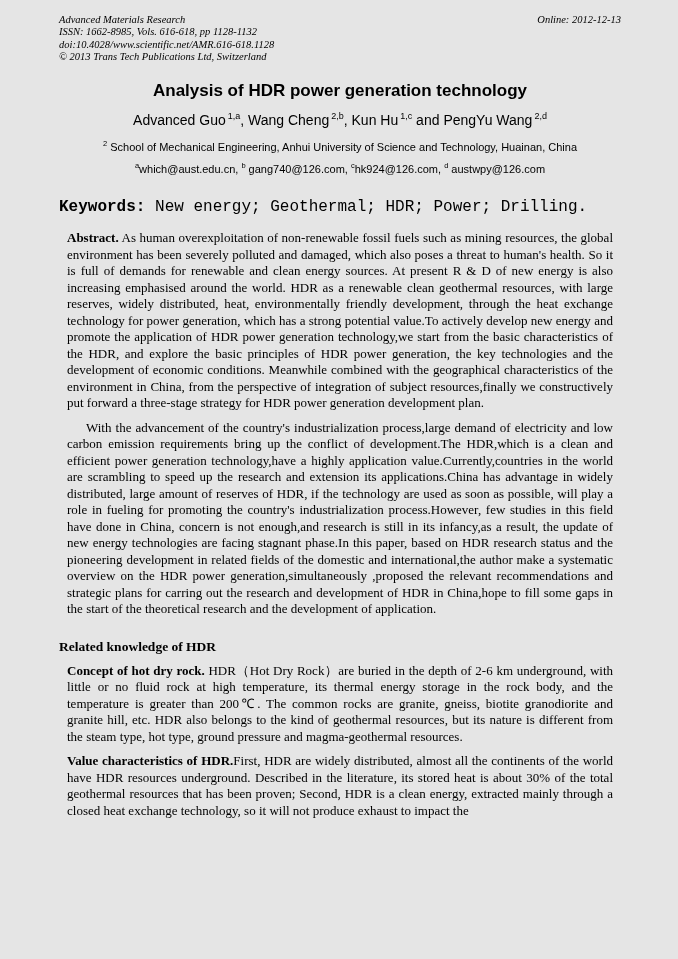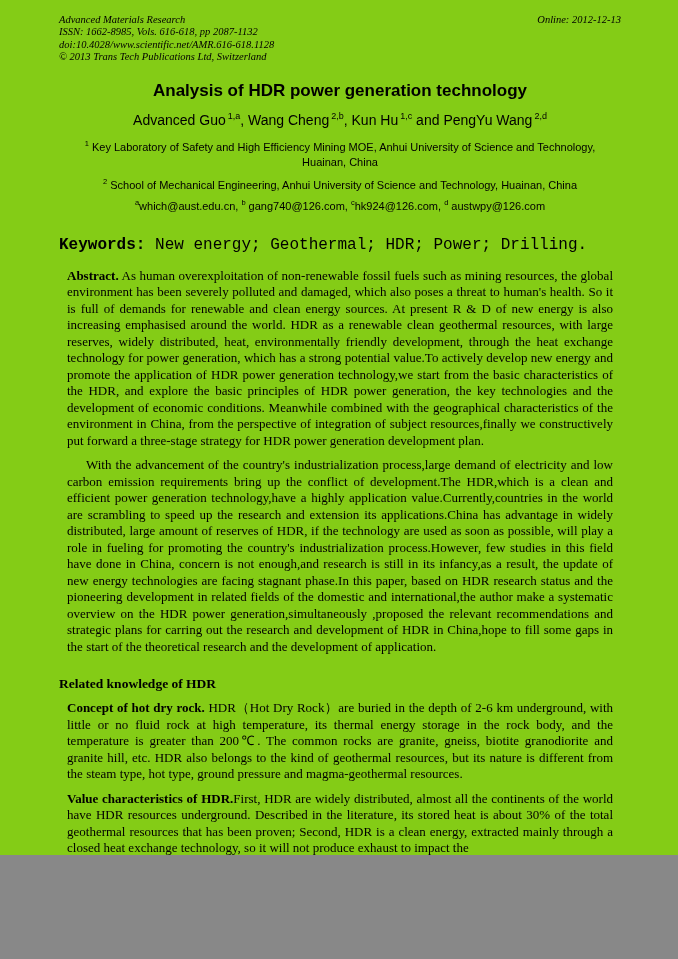--- a/index.html
+++ b/index.html
@@ -1,18 +1,18 @@
 <!DOCTYPE html>
 <html><head>
 <meta charset="utf-8">
 <style>
   html, body { margin: 0; padding: 0; background: #888; }
   .page {
-    width: 678px; height: 855px;
-    background: #84cc16;
+    width: 678px; height: 959px;
+    background: #e5e5e5;
     color: #000;
     box-sizing: border-box;
     padding: 14px 57px 0 59px;
     overflow: hidden;
     position: relative;
     font-family: "Liberation Serif", serif;
   }
   
   .hdr { display: flex; justify-content: space-between; align-items: flex-start; }
   .hdr-left div, .hdr-right {
@@ -79,32 +79,31 @@
   .runin { font-weight: bold; }
 </style>
 </head>
 <body>
 
 <div class="page">
 
   <header class="hdr">
     <div class="hdr-left">
       <div>Advanced Materials Research</div>
-      <div>ISSN: 1662-8985, Vols. 616-618, pp 2087-1132</div>
+      <div>ISSN: 1662-8985, Vols. 616-618, pp 1128-1132</div>
       <div>doi:10.4028/www.scientific.net/AMR.616-618.1128</div>
       <div>© 2013 Trans Tech Publications Ltd, Switzerland</div>
     </div>
     <div class="hdr-right">Online: 2012-12-13</div>
   </header>
 
   <h1 class="title">Analysis of HDR power generation technology</h1>
 
   <p class="authors"><span>Advanced Guo</span><sup>1,a</sup><span>, </span><span>Wang Cheng</span><sup>2,b</sup><span>, </span><span>Kun Hu</span><sup>1,c</sup><span> and </span><span>PengYu Wang</span><sup>2,d</sup></p>
 
-  <p class="affil"><sup>1</sup><span> Key Laboratory of Safety and High Efficiency Mining MOE, Anhui University of Science and Technology, Huainan, China</span></p>
 
   <p class="affil"><sup>2</sup><span> School of Mechanical Engineering, Anhui University of Science and Technology, Huainan, China</span></p>
 
   <p class="emails"><sup>a</sup><span>which@aust.edu.cn, </span><sup>b</sup><span> gang740@126.com, </span><sup>c</sup><span>hk924@126.com, </span><sup>d</sup><span> austwpy@126.com</span></p>
 
   <p class="keywords"><b>Keywords:</b><span> New energy; Geothermal; HDR; Power; Drilling.</span></p>
 
   <p class="body-text abstract"><span class="runin">Abstract.</span><span> As human overexploitation of non-renewable fossil fuels such as mining resources, the global environment has been severely polluted and damaged, which also poses a threat to human's health. So it is full of demands for renewable and clean energy sources. At present R &amp; D of new energy is also increasing emphasised around the world. HDR as a renewable clean geothermal resources, with large reserves, widely distributed, heat, environmentally friendly development, through the heat exchange technology for power generation, which has a strong potential value.To actively develop new energy and promote the application of HDR power generation technology,we start from the basic characteristics of the HDR, and explore the basic principles of HDR power generation, the key technologies and the development of economic conditions. Meanwhile combined with the geographical characteristics of the environment in China, from the perspective of integration of subject resources,finally we constructively put forward a three-stage strategy for HDR power generation development plan.</span></p>
 
 

